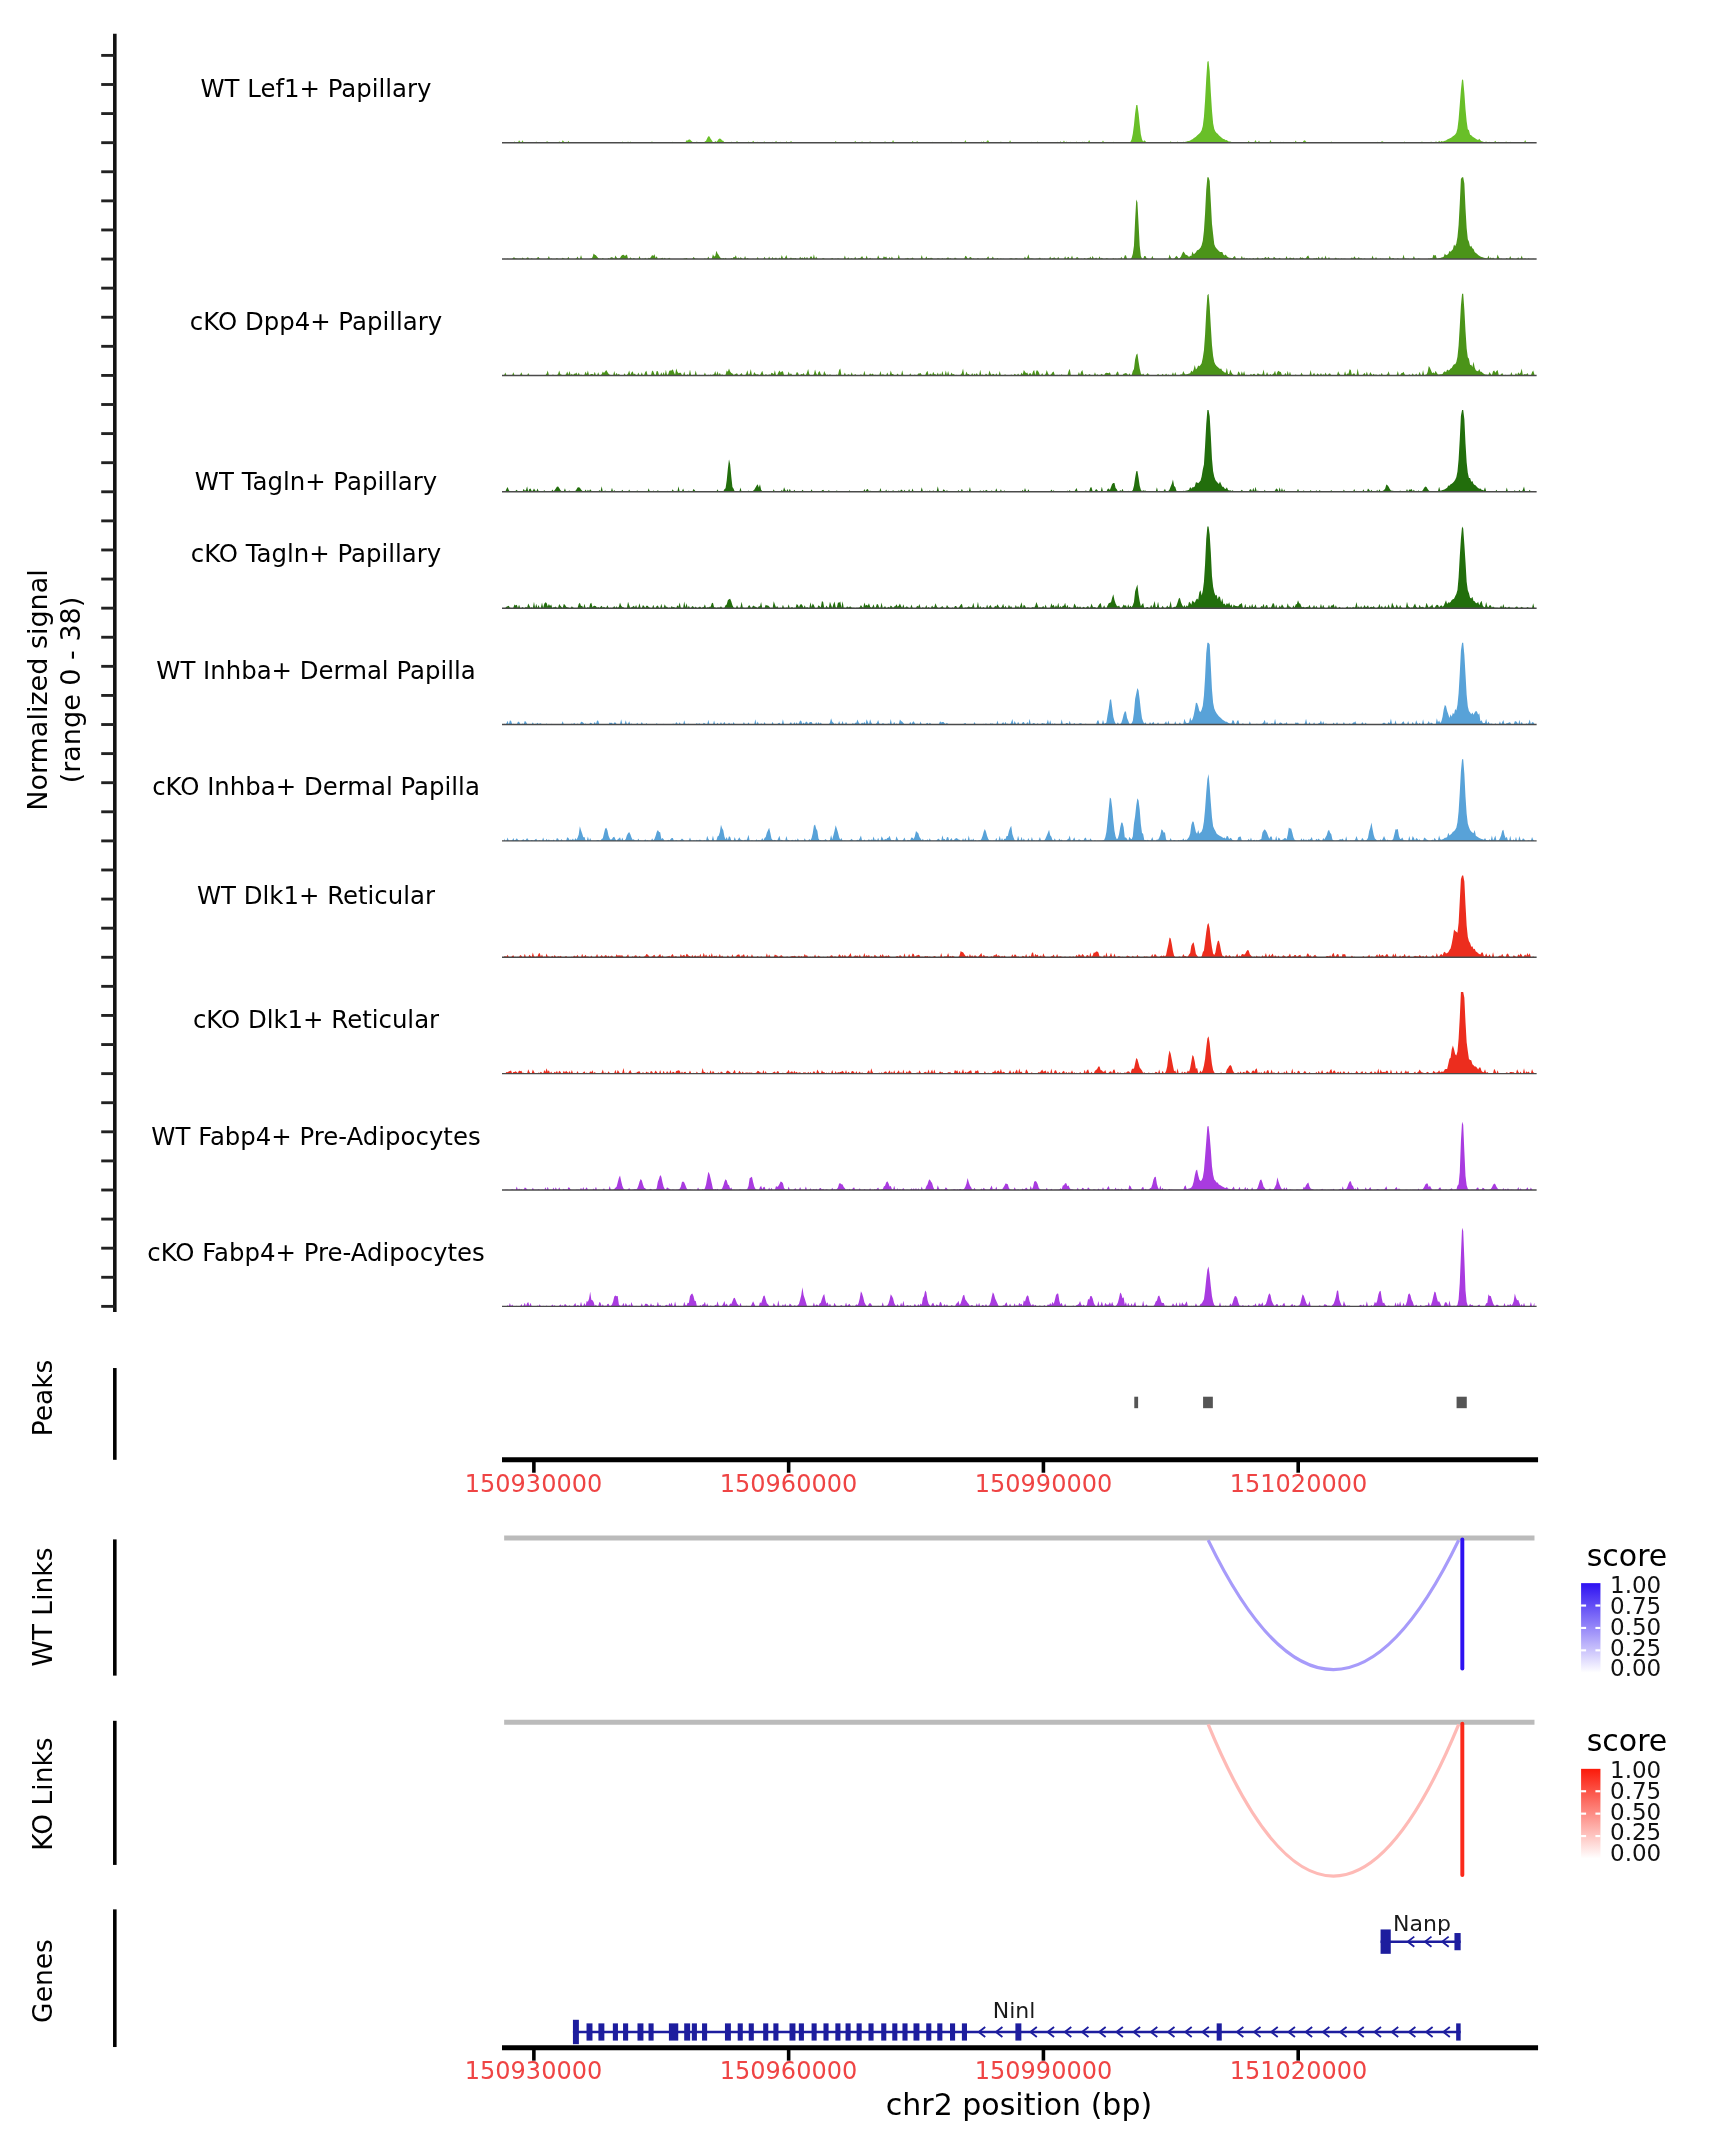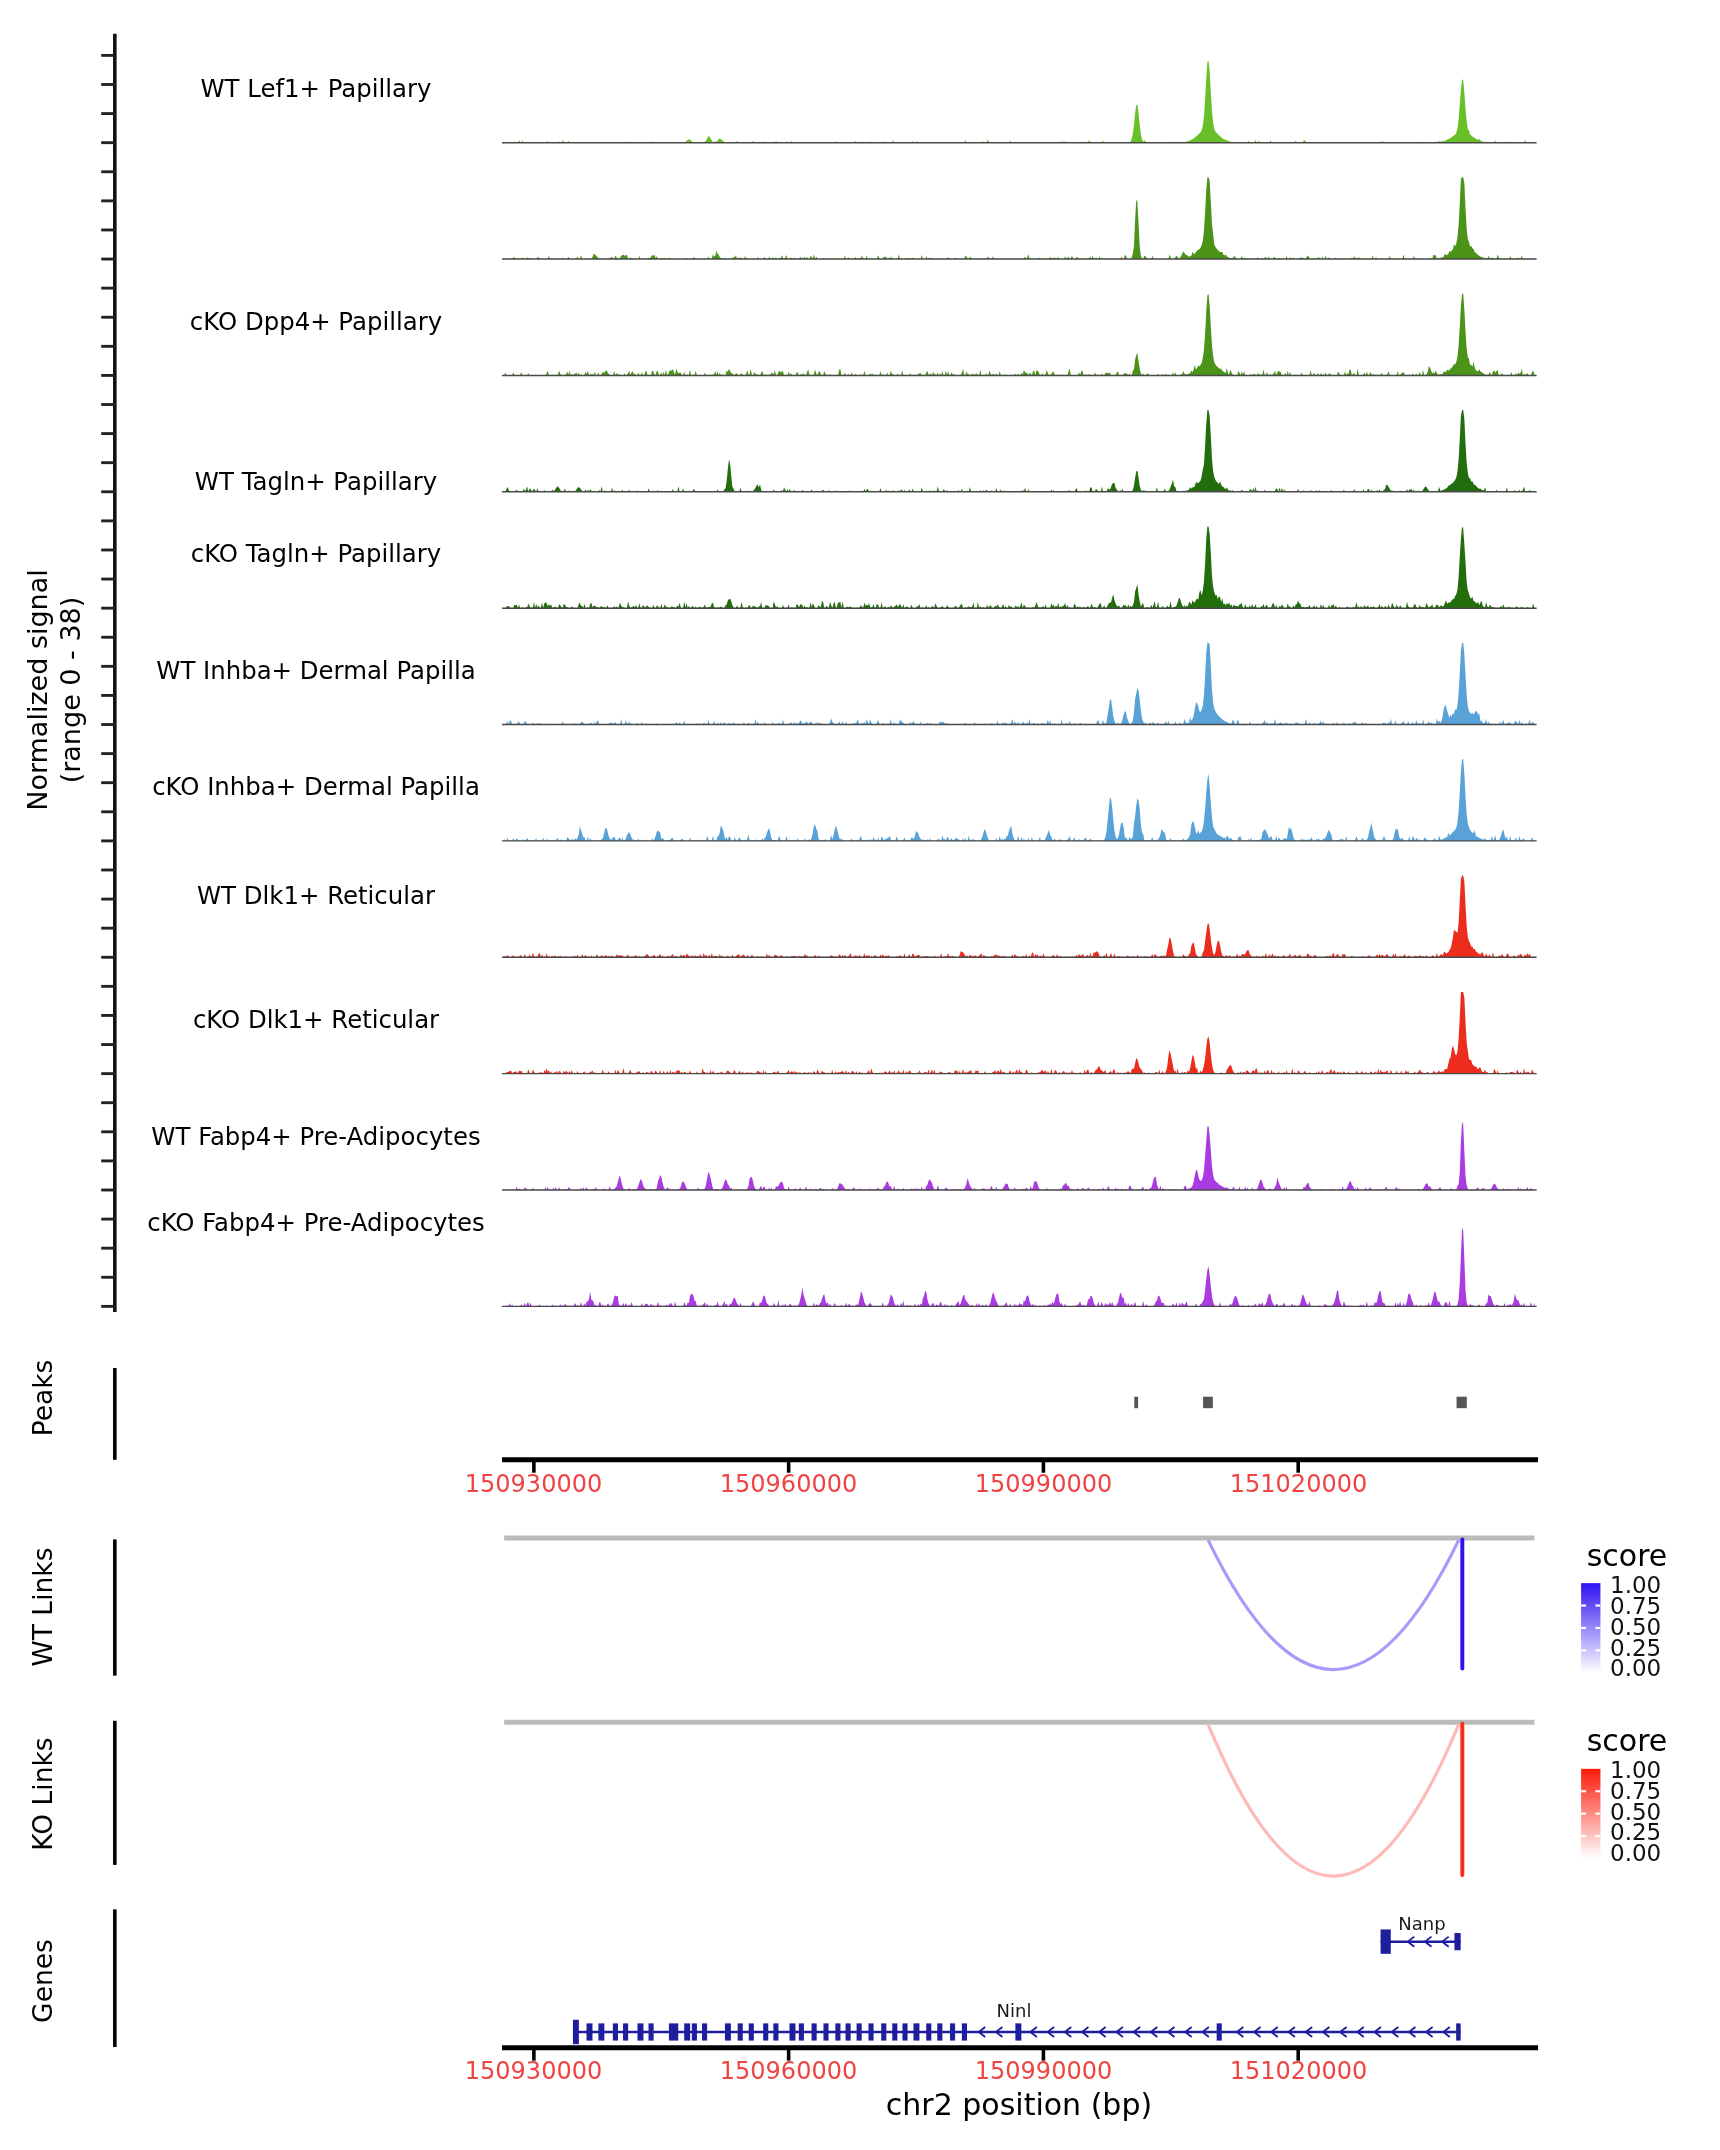--- a/index.html
+++ b/index.html
@@ -7,21 +7,21 @@
        font-family:"DejaVu Sans","Liberation Sans",sans-serif;}
   #gfx{position:absolute;left:0;top:0;}
   .lbl{position:absolute;color:#000;}
   .track-label{width:502px;left:65px;text-align:center;font-size:24.4px;line-height:32px;}
   .rot{transform:translate(-50%,-50%) rotate(-90deg);white-space:nowrap;font-size:26.5px;}
   .yaxis-label{text-align:center;font-size:27px;line-height:33px;}
   .xtick{width:229px;text-align:center;font-size:24px;color:#ef4444;line-height:27px;}
   .axis-title{width:574px;text-align:center;font-size:30px;line-height:34px;}
   .leg-title{width:158px;text-align:center;font-size:30px;line-height:30px;}
   .legtick{font-size:23px;line-height:27px;color:#111;}
-  .gene-name{width:172px;text-align:center;font-size:18px;line-height:26px;color:#1a1a1a;}
+  .gene-name{width:172px;text-align:center;font-size:22px;line-height:26px;color:#1a1a1a;}
 </style>
 </head>
 <body>
 
 <div id="fig">
   <svg id="gfx" width="1721" height="2151" viewBox="0 0 2400 3000">
       <defs>
         <linearGradient id="lg0" x1="0" y1="0" x2="0" y2="1">
           <stop offset="0%" stop-color="#2e12f2"></stop>
           <stop offset="100%" stop-color="#ffffff"></stop>
@@ -212,21 +212,21 @@
 
   <div class="lbl track-label" style="top:73px;">WT Lef1+ Papillary</div>
   <div class="lbl track-label" style="top:306px;">cKO Dpp4+ Papillary</div>
   <div class="lbl track-label" style="top:422px;margin-top:44px;">WT Tagln+ Papillary</div>
   <div class="lbl track-label" style="top:538px;">cKO Tagln+ Papillary</div>
   <div class="lbl track-label" style="top:655px;">WT Inhba+ Dermal Papilla</div>
   <div class="lbl track-label" style="top:771px;">cKO Inhba+ Dermal Papilla</div>
   <div class="lbl track-label" style="top:880px;">WT Dlk1+ Reticular</div>
   <div class="lbl track-label" style="top:1004px;">cKO Dlk1+ Reticular</div>
   <div class="lbl track-label" style="top:1121px;">WT Fabp4+ Pre-Adipocytes</div>
-  <div class="lbl track-label" style="top:1207px;">cKO Fabp4+ Pre-Adipocytes</div>
+  <div class="lbl track-label" style="top:1237px;">cKO Fabp4+ Pre-Adipocytes</div>
 
   <div class="lbl rot" style="left:42px;top:1398px;">Peaks</div>
   <div class="lbl rot" style="left:42px;top:1607px;">WT Links</div>
   <div class="lbl rot" style="left:42px;top:1794px;">KO Links</div>
   <div class="lbl rot" style="left:42px;top:1981px;">Genes</div>
 
   <div class="lbl xtick" style="left:419px;top:1471px;">150930000</div>
   <div class="lbl xtick" style="left:674px;top:1471px;">150960000</div>
   <div class="lbl xtick" style="left:929px;top:1471px;">150990000</div>
   <div class="lbl xtick" style="left:1184px;top:1471px;">151020000</div>

